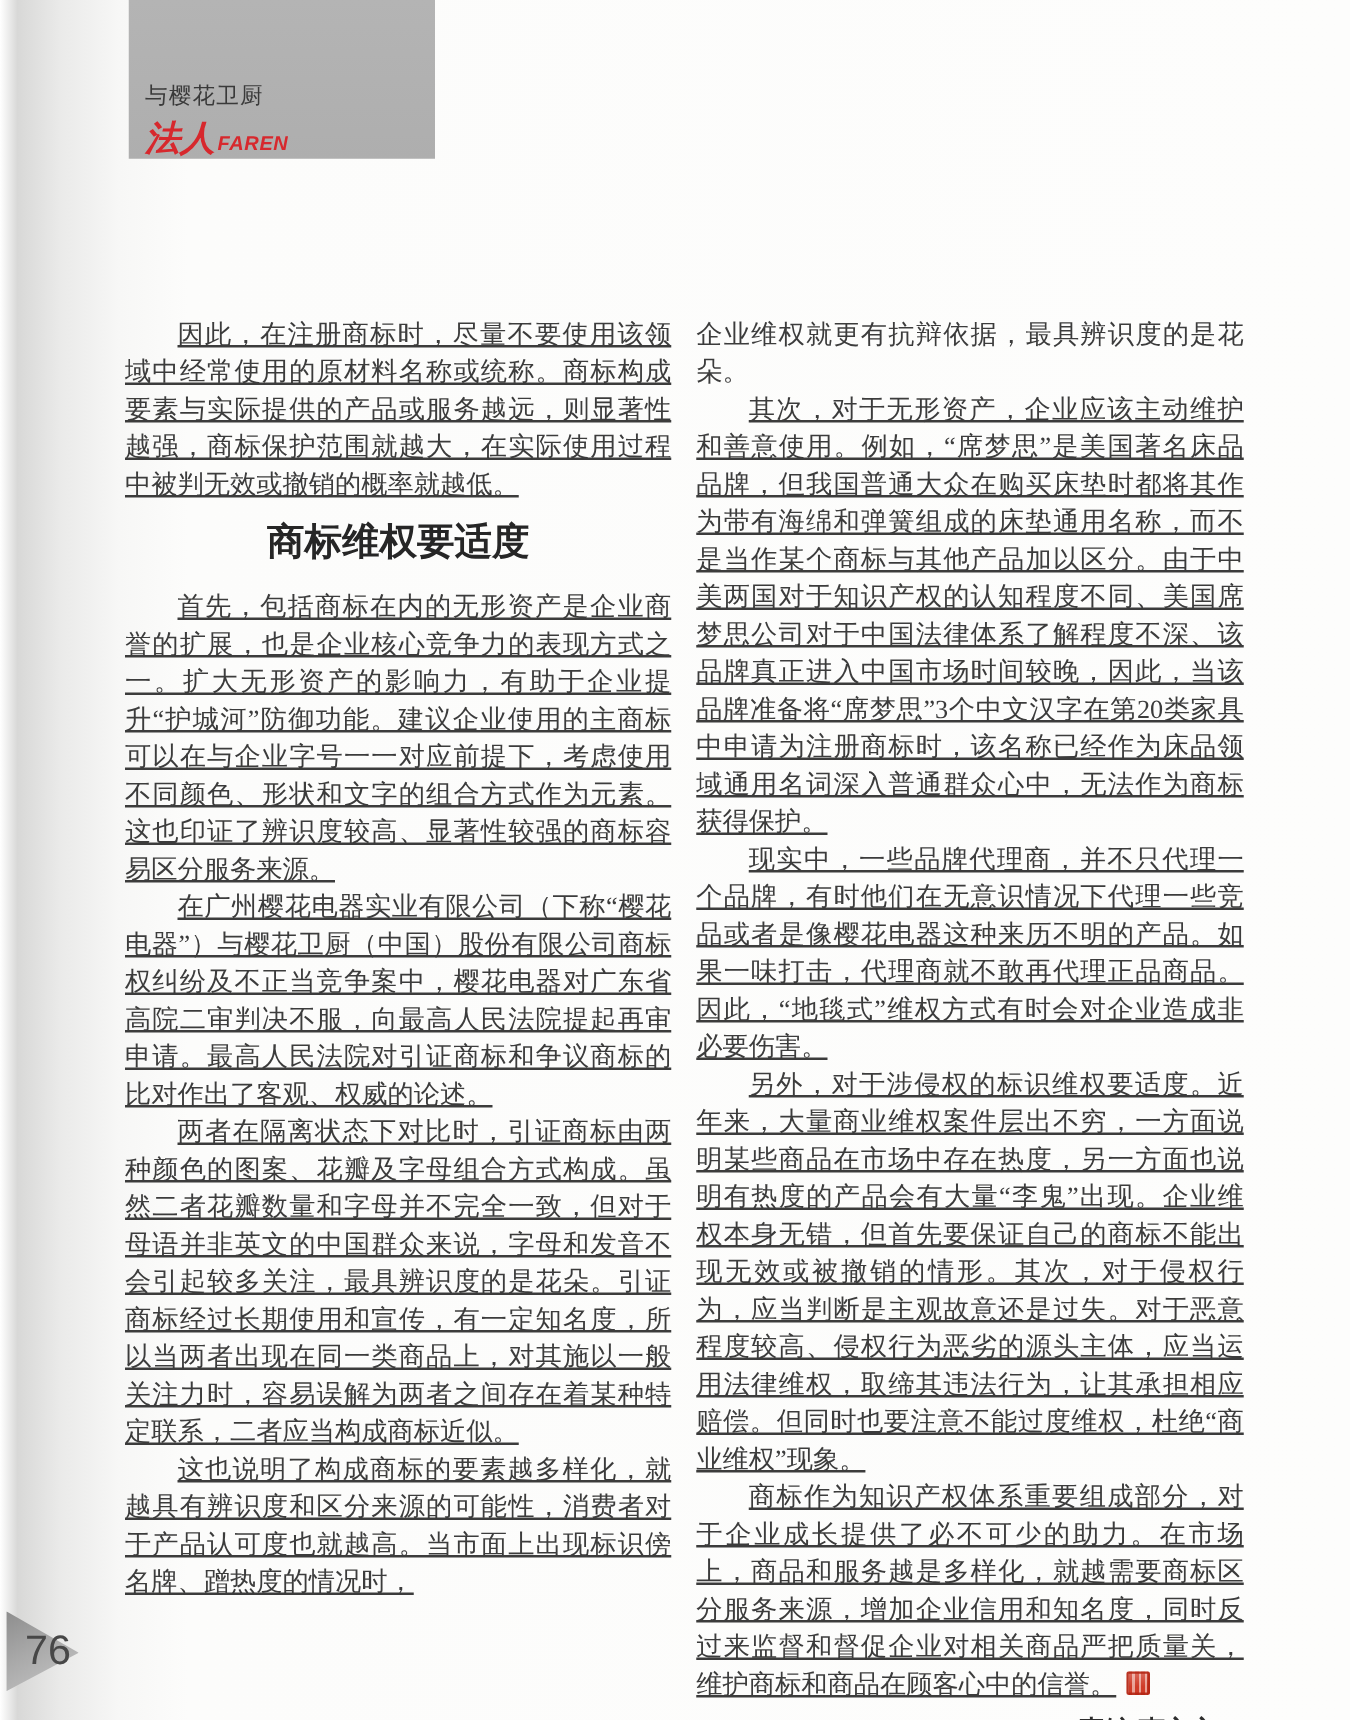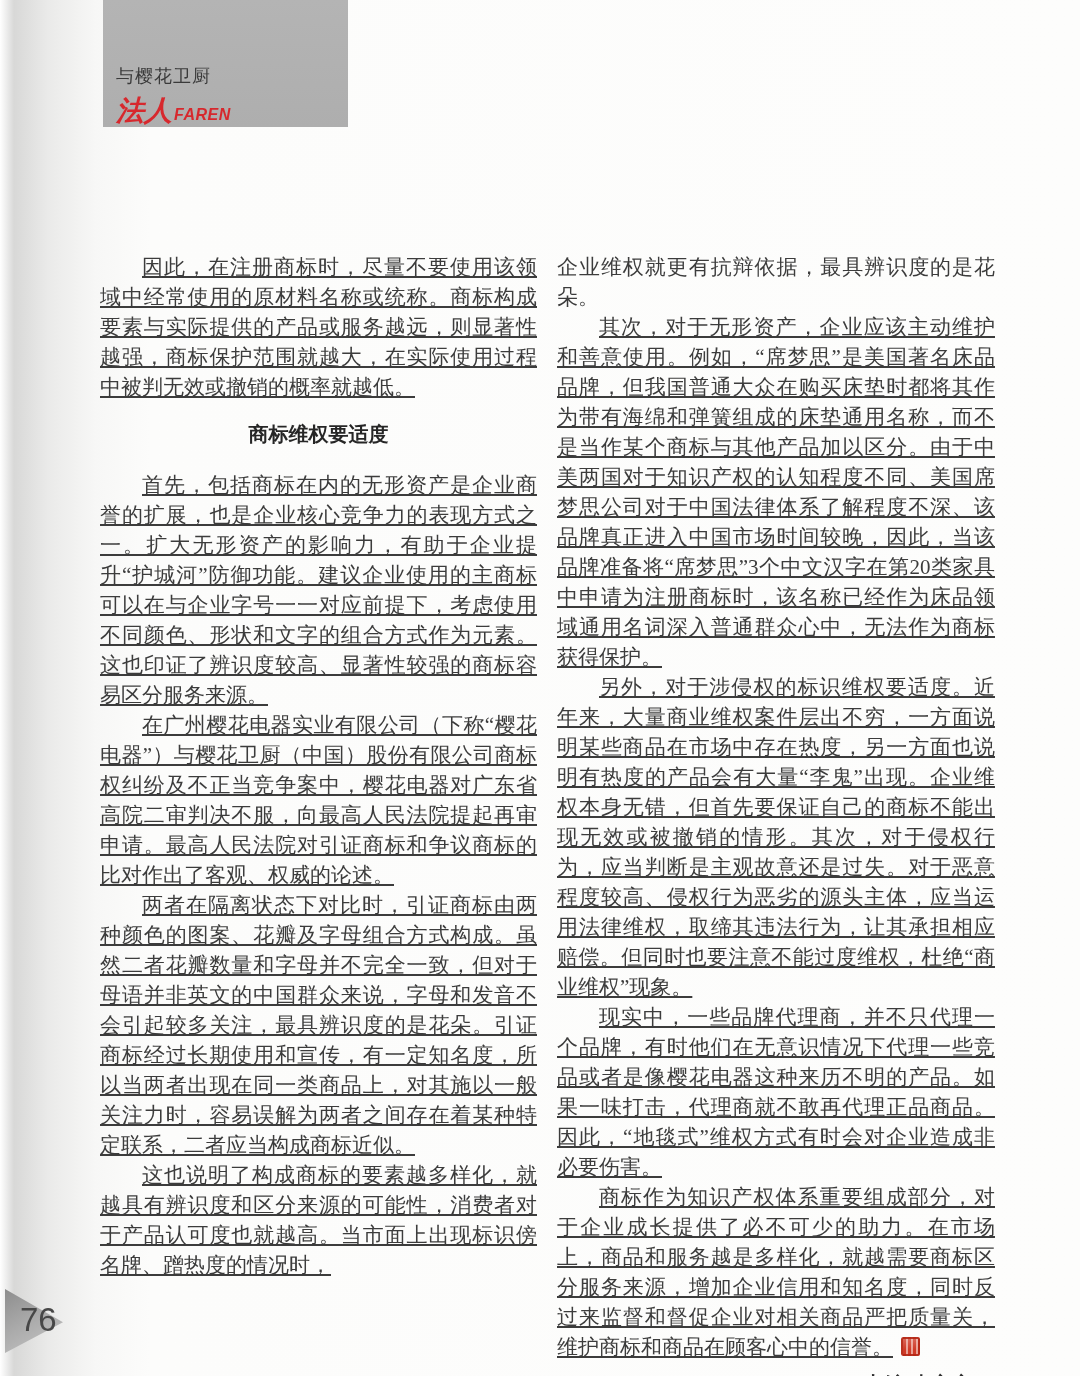--- a/index.html
+++ b/index.html
@@ -35,21 +35,21 @@
     font-size:21px;line-height:30px;color:#3c3c3c;
     text-align:justify;text-justify:inter-ideograph;
   }
   .col-left{left:100px;}
   .col-right{left:557px;width:438px;}
   .col p{margin:0;}
   .col p.indent{text-indent:2em;text-decoration:underline;}
   .section-heading{
     margin:16px 0 20px 0;text-align:center;text-indent:0;
     font-family:"Liberation Sans","DejaVu Sans",sans-serif;
-    font-size:20px;font-weight:bold;color:#262626;line-height:32px;
+    font-size:30px;font-weight:bold;color:#262626;line-height:32px;
   }
   
   .seal{
     display:inline-block;width:19px;height:19px;margin-left:8px;vertical-align:-2px;
     border-radius:2px;
     background:
       linear-gradient(rgba(255,255,255,.25),rgba(255,255,255,0) 65%),
       repeating-linear-gradient(90deg,rgba(255,243,238,.55) 0 2px,rgba(0,0,0,0) 2px 5px),
       #cf3b28;
     box-shadow:inset 0 0 0 2px rgba(178,38,20,.9);
@@ -90,22 +90,22 @@
     <h2 class="section-heading">商标维权要适度</h2>
     <p class="indent">首先，包括商标在内的无形资产是企业商誉的扩展，也是企业核心竞争力的表现方式之一。扩大无形资产的影响力，有助于企业提升“护城河”防御功能。建议企业使用的主商标可以在与企业字号一一对应前提下，考虑使用不同颜色、形状和文字的组合方式作为元素。这也印证了辨识度较高、显著性较强的商标容易区分服务来源。</p>
     <p class="indent">在广州樱花电器实业有限公司（下称“樱花电器”）与樱花卫厨（中国）股份有限公司商标权纠纷及不正当竞争案中，樱花电器对广东省高院二审判决不服，向最高人民法院提起再审申请。最高人民法院对引证商标和争议商标的比对作出了客观、权威的论述。</p>
     <p class="indent">两者在隔离状态下对比时，引证商标由两种颜色的图案、花瓣及字母组合方式构成。虽然二者花瓣数量和字母并不完全一致，但对于母语并非英文的中国群众来说，字母和发音不会引起较多关注，最具辨识度的是花朵。引证商标经过长期使用和宣传，有一定知名度，所以当两者出现在同一类商品上，对其施以一般关注力时，容易误解为两者之间存在着某种特定联系，二者应当构成商标近似。</p>
     <p class="indent">这也说明了构成商标的要素越多样化，就越具有辨识度和区分来源的可能性，消费者对于产品认可度也就越高。当市面上出现标识傍名牌、蹭热度的情况时，</p>
   </div>
 
   <div class="col col-right">
     <p>企业维权就更有抗辩依据，最具辨识度的是花朵。</p>
     <p class="indent">其次，对于无形资产，企业应该主动维护和善意使用。例如，“席梦思”是美国著名床品品牌，但我国普通大众在购买床垫时都将其作为带有海绵和弹簧组成的床垫通用名称，而不是当作某个商标与其他产品加以区分。由于中美两国对于知识产权的认知程度不同、美国席梦思公司对于中国法律体系了解程度不深、该品牌真正进入中国市场时间较晚，因此，当该品牌准备将“席梦思”3个中文汉字在第20类家具中申请为注册商标时，该名称已经作为床品领域通用名词深入普通群众心中，无法作为商标获得保护。</p>
+    <p class="indent">现实中，一些品牌代理商，并不只代理一个品牌，有时他们在无意识情况下代理一些竞品或者是像樱花电器这种来历不明的产品。如果一味打击，代理商就不敢再代理正品商品。因此，“地毯式”维权方式有时会对企业造成非必要伤害。</p>
     <p class="indent">另外，对于涉侵权的标识维权要适度。近年来，大量商业维权案件层出不穷，一方面说明某些商品在市场中存在热度，另一方面也说明有热度的产品会有大量“李鬼”出现。企业维权本身无错，但首先要保证自己的商标不能出现无效或被撤销的情形。其次，对于侵权行为，应当判断是主观故意还是过失。对于恶意程度较高、侵权行为恶劣的源头主体，应当运用法律维权，取缔其违法行为，让其承担相应赔偿。但同时也要注意不能过度维权，杜绝“商业维权”现象。</p>
-    <p class="indent">现实中，一些品牌代理商，并不只代理一个品牌，有时他们在无意识情况下代理一些竞品或者是像樱花电器这种来历不明的产品。如果一味打击，代理商就不敢再代理正品商品。因此，“地毯式”维权方式有时会对企业造成非必要伤害。</p>
     <p class="indent">
       <span>商标作为知识产权体系重要组成部分，对于企业成长提供了必不可少的助力。在市场上，商品和服务越是多样化，就越需要商标区分服务来源，增加企业信用和知名度，同时反过来监督和督促企业对相关商品严把质量关，维护商标和商品在顾客心中的信誉。</span><span class="seal"></span>
     </p>
     <p class="byline">（责编 惠宁宁）</p>
   </div>
 
   <div class="corner-triangle"></div>
   <div class="page-number">76</div>
 
 </div>

